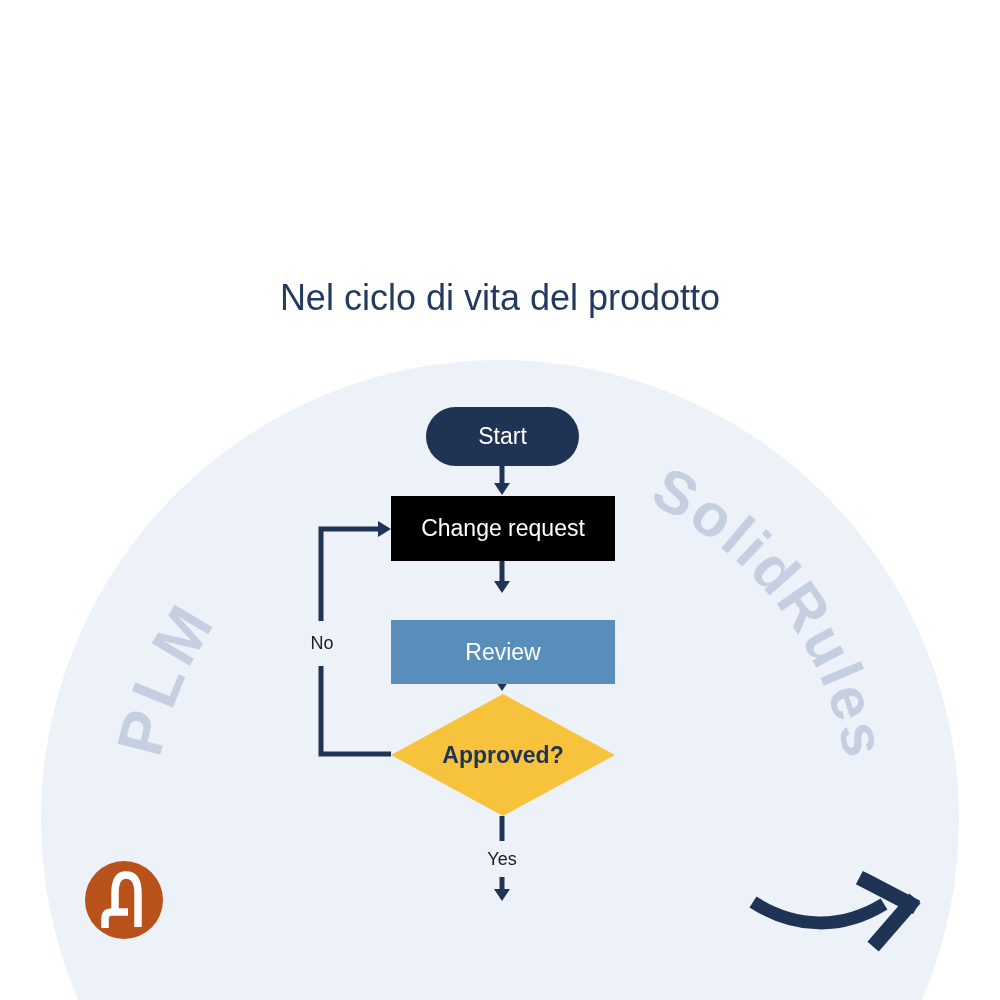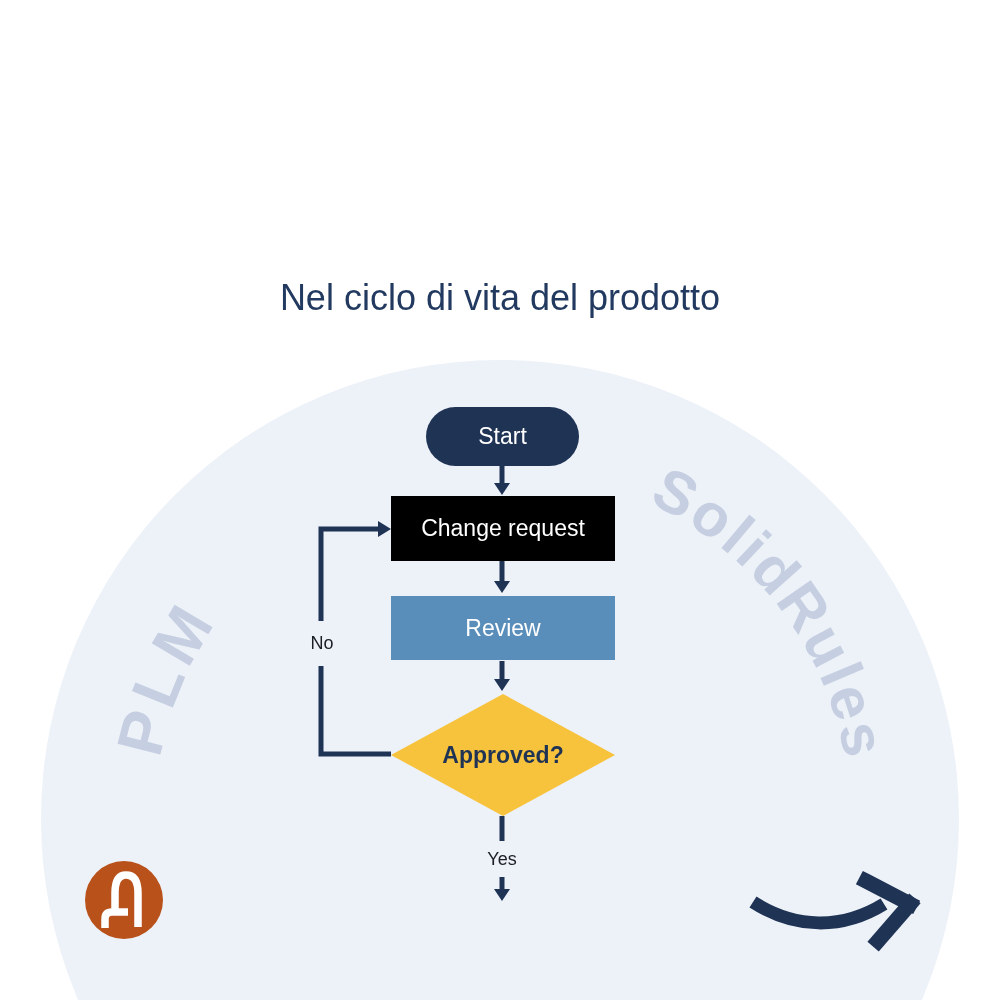--- a/index.html
+++ b/index.html
@@ -19,21 +19,21 @@
   }
   #subtitle{
     position:absolute;left:0;top:272px;width:1000px;text-align:center;
     color:#233a60;font-weight:500;font-size:36px;line-height:52px;
   }
   
   .node{position:absolute;display:flex;align-items:center;justify-content:center;
         color:#ffffff;font-size:23px;font-weight:500;}
   #node-start{left:426px;top:407px;width:153px;height:59px;border-radius:30px;background:#1f3355;}
   #node-change{left:391px;top:496px;width:224px;height:65px;background:#000000;}
-  #node-review{left:391px;top:596px;width:224px;height:64px;background:#5a8eba;text-align:right;}
+  #node-review{left:391px;top:620px;width:224px;height:64px;background:#5a8eba;text-align:right;}
   #node-approved{
     left:391px;top:694px;width:224px;height:122px;background:#f8c33c;
     clip-path:polygon(50% 0,100% 50%,50% 100%,0 50%);
     color:#1f3355;font-weight:600;
   }
   #node-end{left:423px;top:904px;width:152px;height:58px;border-radius:30px;
             background:#1f3355;border:4px solid #ffffff;box-sizing:border-box;}
   .edge-label{position:absolute;transform:translate(-50%,-50%);
               color:#1b1e24;font-size:18px;font-weight:500;}
   #label-yes{left:502px;top:859px;}

